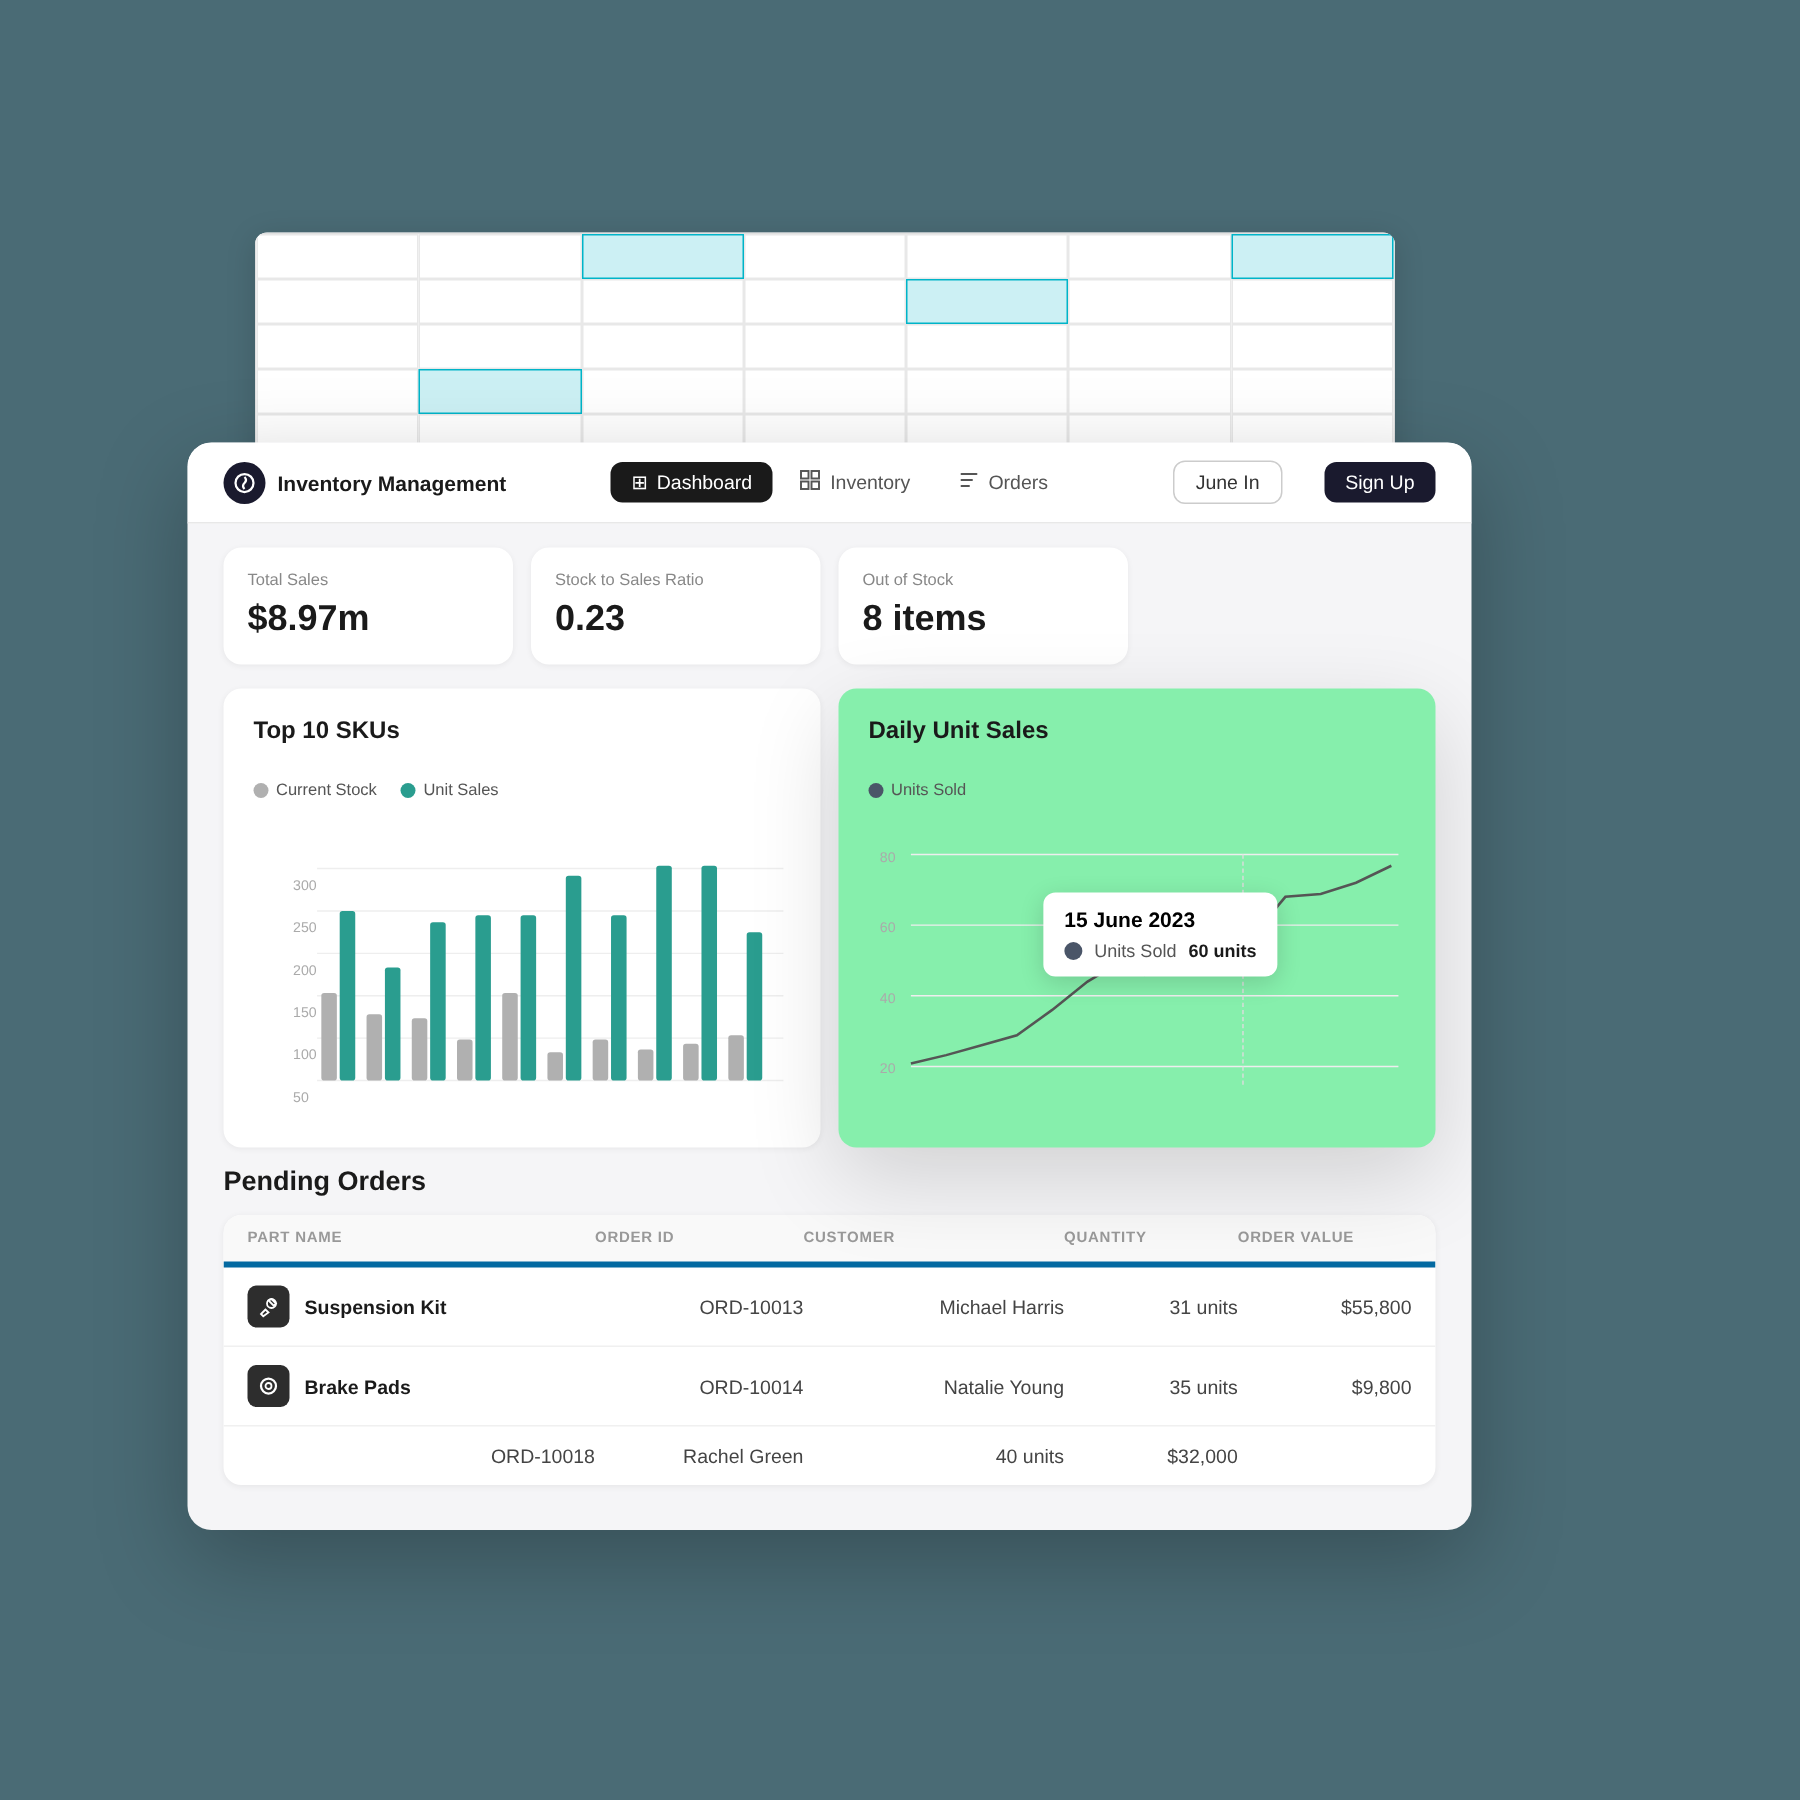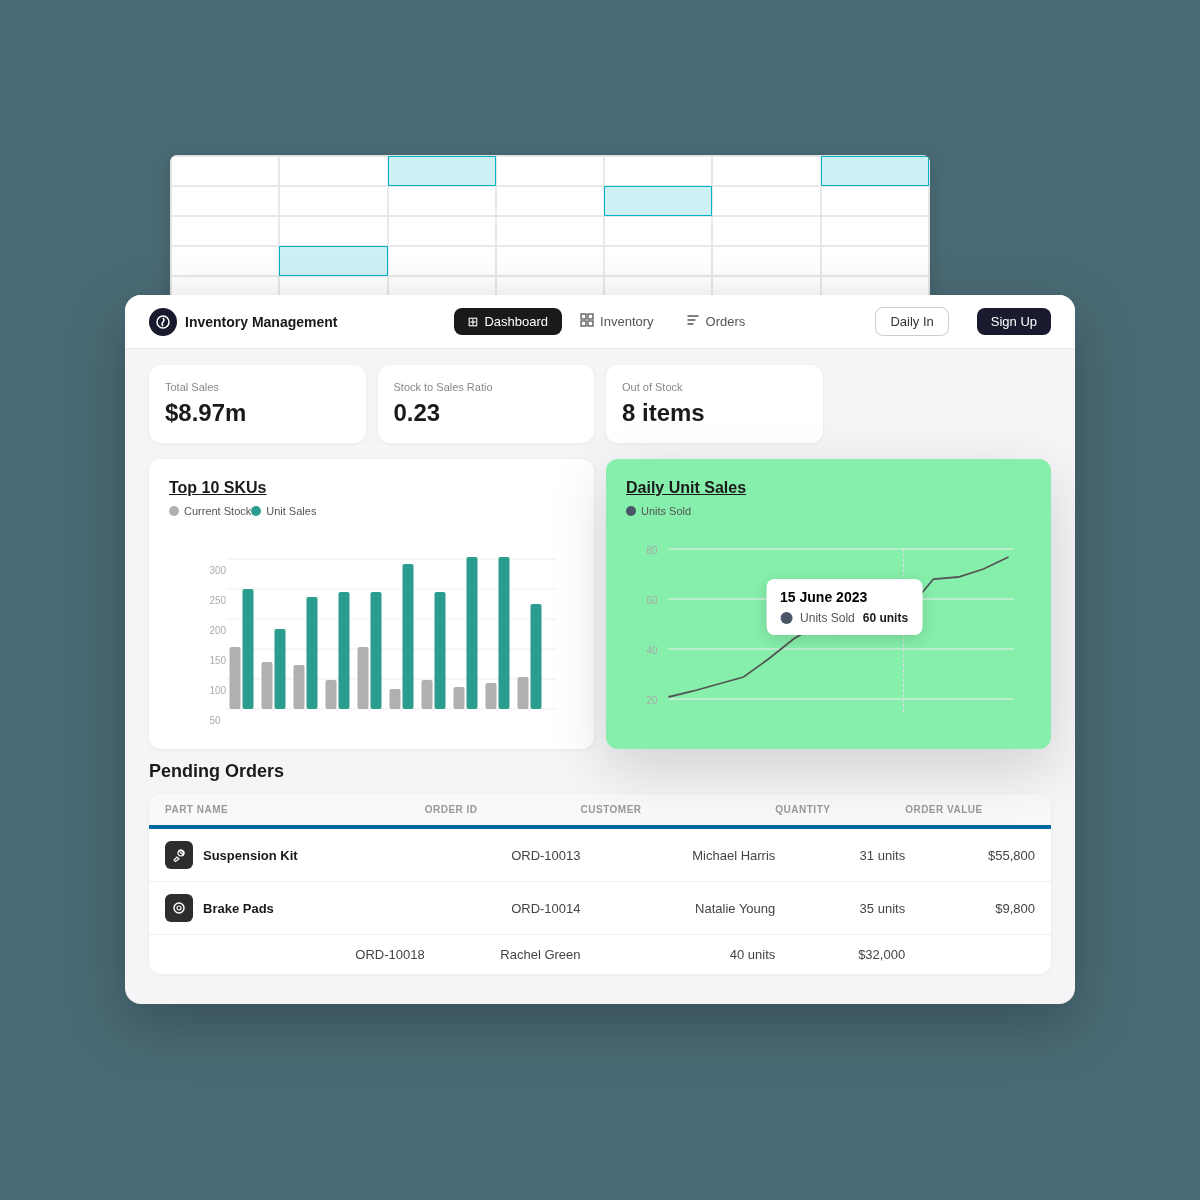--- a/index.html
+++ b/index.html
@@ -42,21 +42,21 @@
     .spreadsheet-grid .cell.highlighted {
       background: rgba(0, 180, 200, 0.2);
       border: 1px solid #00b4c8;
     }
 
     
     .dashboard-card {
       position: absolute;
       top: 295px;
       left: 125px;
-      width: 950px;
+      width: 856px;
       background: #f5f5f7;
       border-radius: 16px;
       box-shadow: 0 20px 60px rgba(0,0,0,0.25);
       overflow: hidden;
       padding-bottom: 30px;
     }
 
     
     .navbar {
       display: flex;
@@ -170,25 +170,25 @@
     .bar-chart-card {
       background: white;
       border-radius: 12px;
       padding: 20px;
       box-shadow: 0 1px 4px rgba(0,0,0,0.06);
     }
     .chart-title {
       font-size: 16px;
       font-weight: 700;
       color: #1a1a1a;
-      margin-bottom: 8px;
-      text-decoration: underline;
+      margin-bottom: 24px;
     }
     .chart-legend {
       display: flex;
+      gap: 16px;
       margin-bottom: 12px;
     }
     .legend-item {
       display: flex;
       align-items: center;
       gap: 5px;
       font-size: 11px;
       color: #555;
     }
     .legend-dot {
@@ -401,21 +401,21 @@
         <span>
           <svg width="14" height="14" viewBox="0 0 14 14" fill="none">
               <path d="M2 3h10M2 7h7M2 11h5" stroke="#555" stroke-width="1.3" stroke-linecap="round"></path>
             </svg>
         </span>
         <span>Orders</span>
       </a>
     </div>
 
     <div class="nav-actions">
-      <button class="btn-signin">Daily In</button>
+      <button class="btn-signin">June In</button>
       <button class="btn-signup">Sign Up</button>
     </div>
   </nav>
 
   <div class="stats-row">
     <div class="stat-card">
       <div class="stat-label">Total Sales</div>
       <div class="stat-value">$8.97m</div>
     </div>
     <div class="stat-card">

